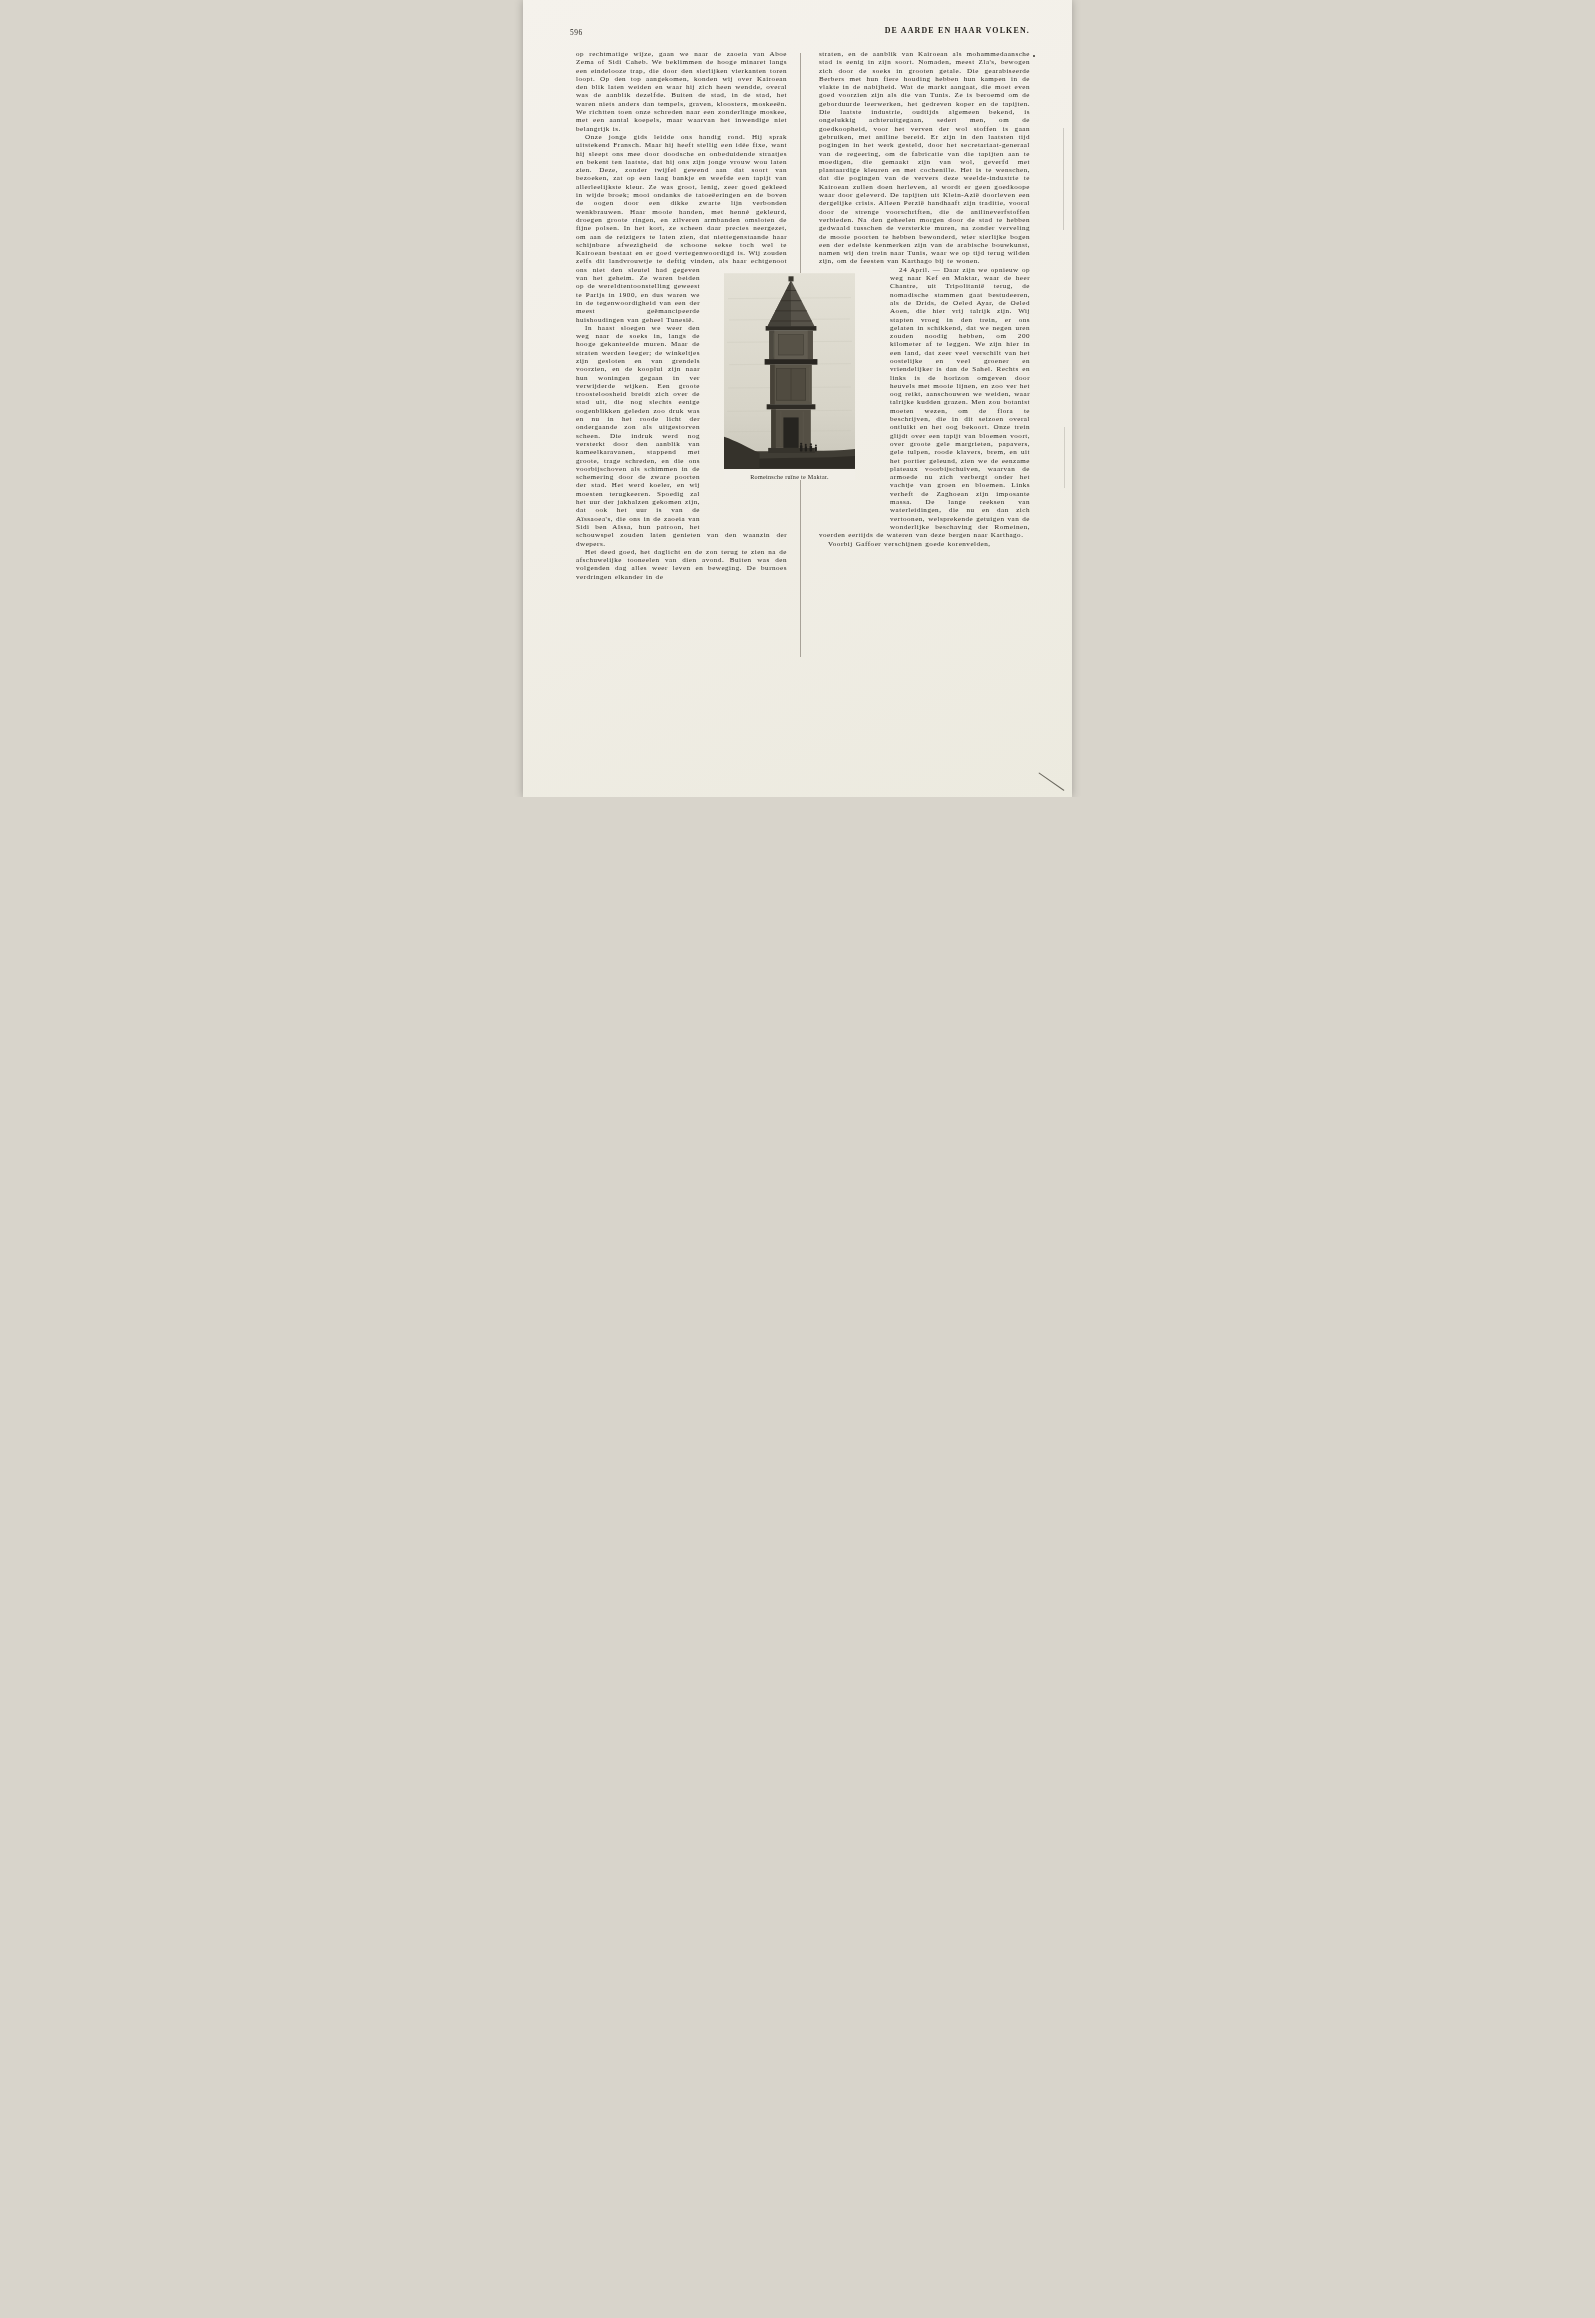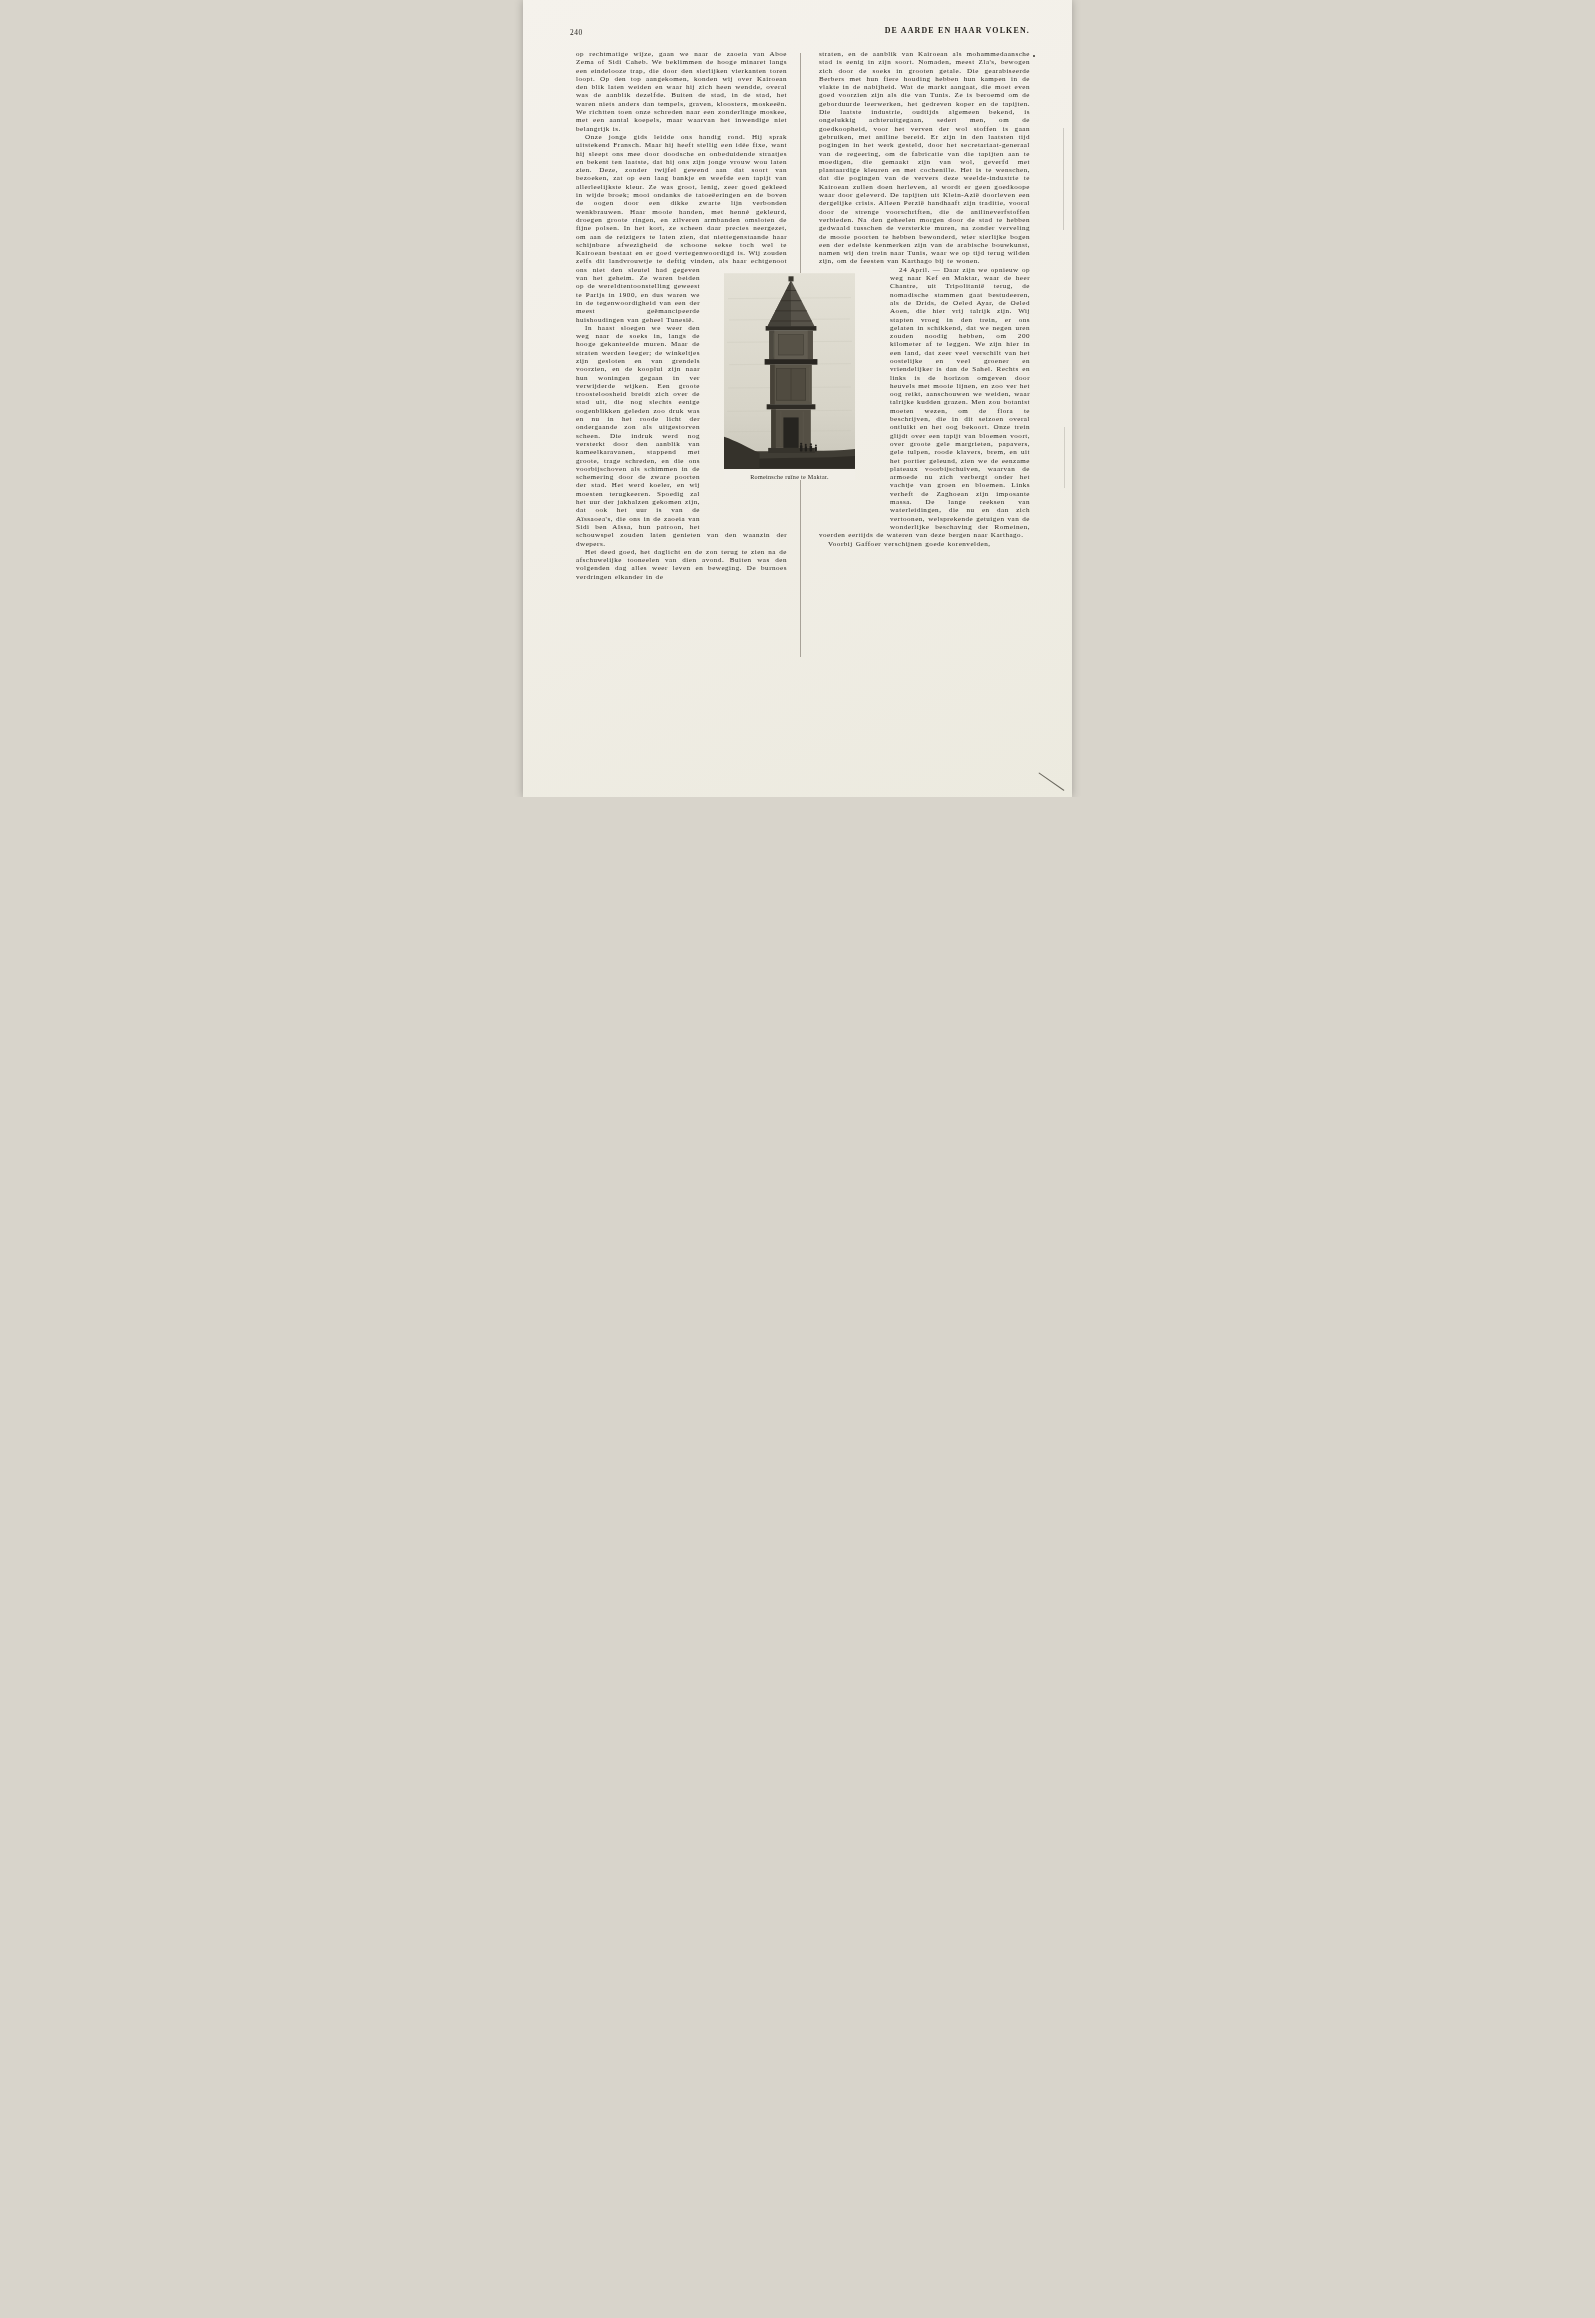--- a/index.html
+++ b/index.html
@@ -78,21 +78,21 @@
     position: absolute; right: 7.6px; top: 427px; width: 0.8px; height: 61px;
     background: rgba(70,65,55,.18); z-index: 3;
   }
 </style>
 </head>
 <body>
 
 <div class="page">
 
   <div class="header">
-    <span class="page-number">240</span>
+    <span class="page-number">596</span>
     <div class="header-title">DE AARDE EN HAAR VOLKEN.</div>
   </div>
 
   <div class="gutter-rule"></div>
 
   <div class="columns">
 
     <div class="col">
       <div class="push-r"></div>
       <div class="block-r"></div>

